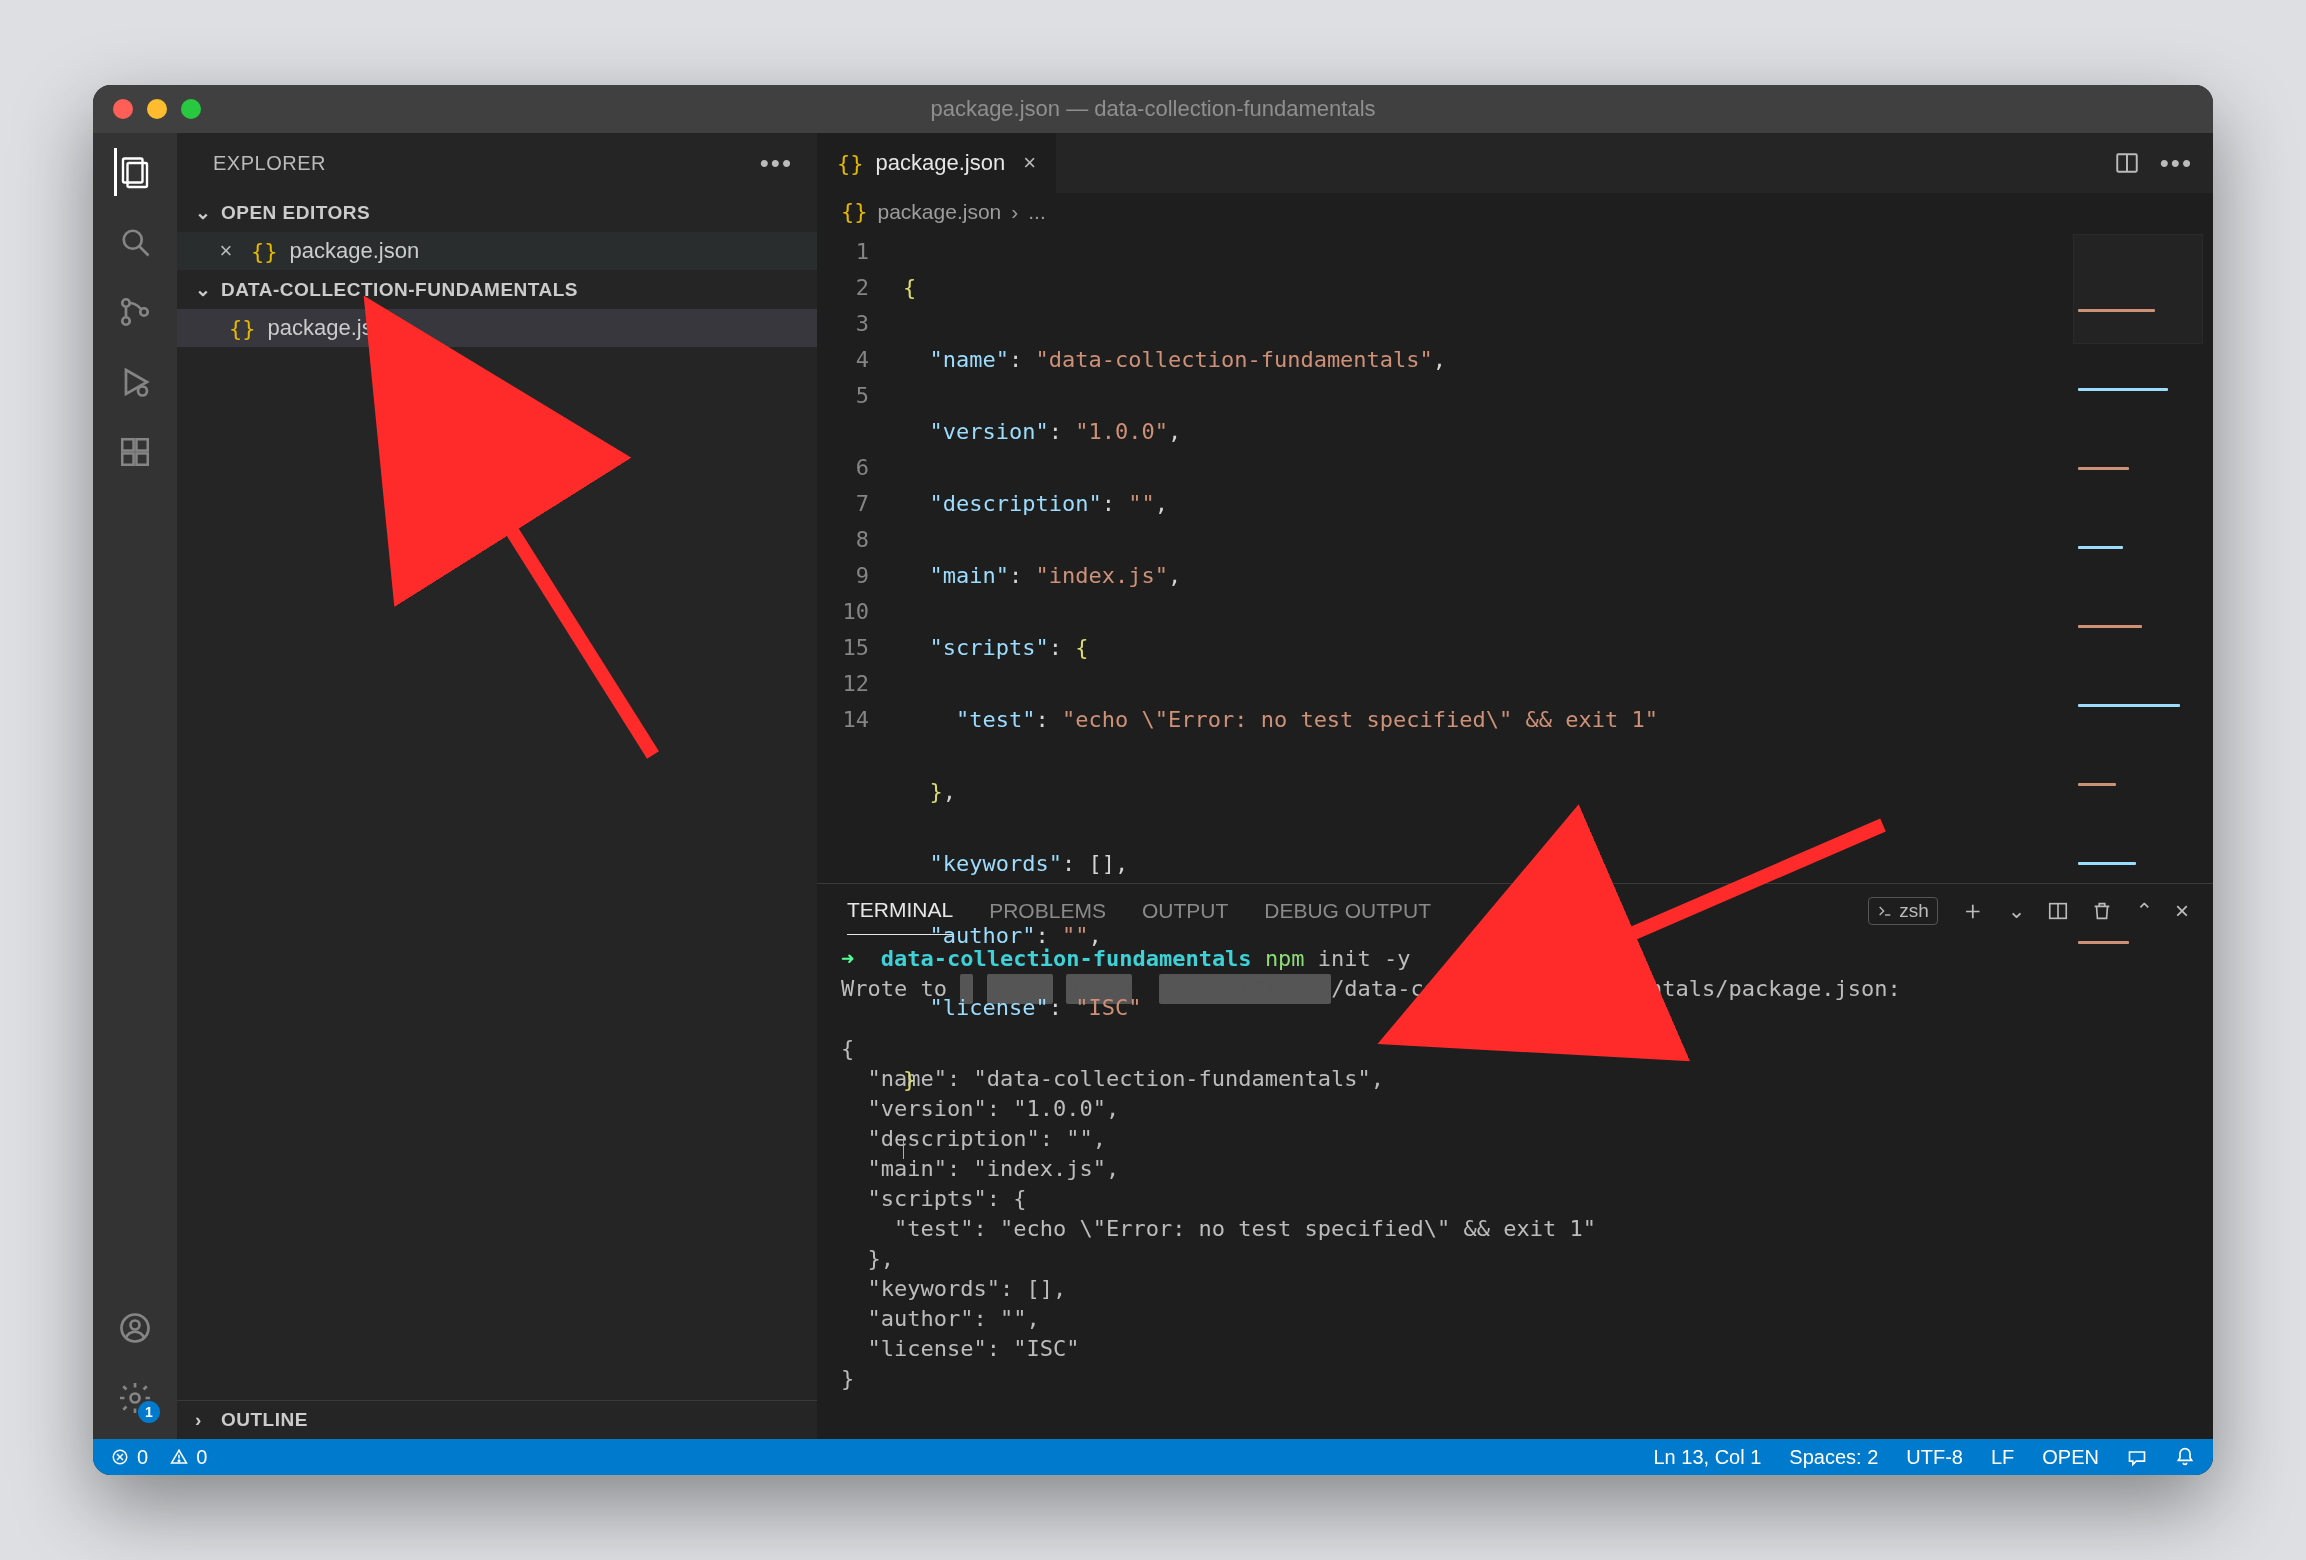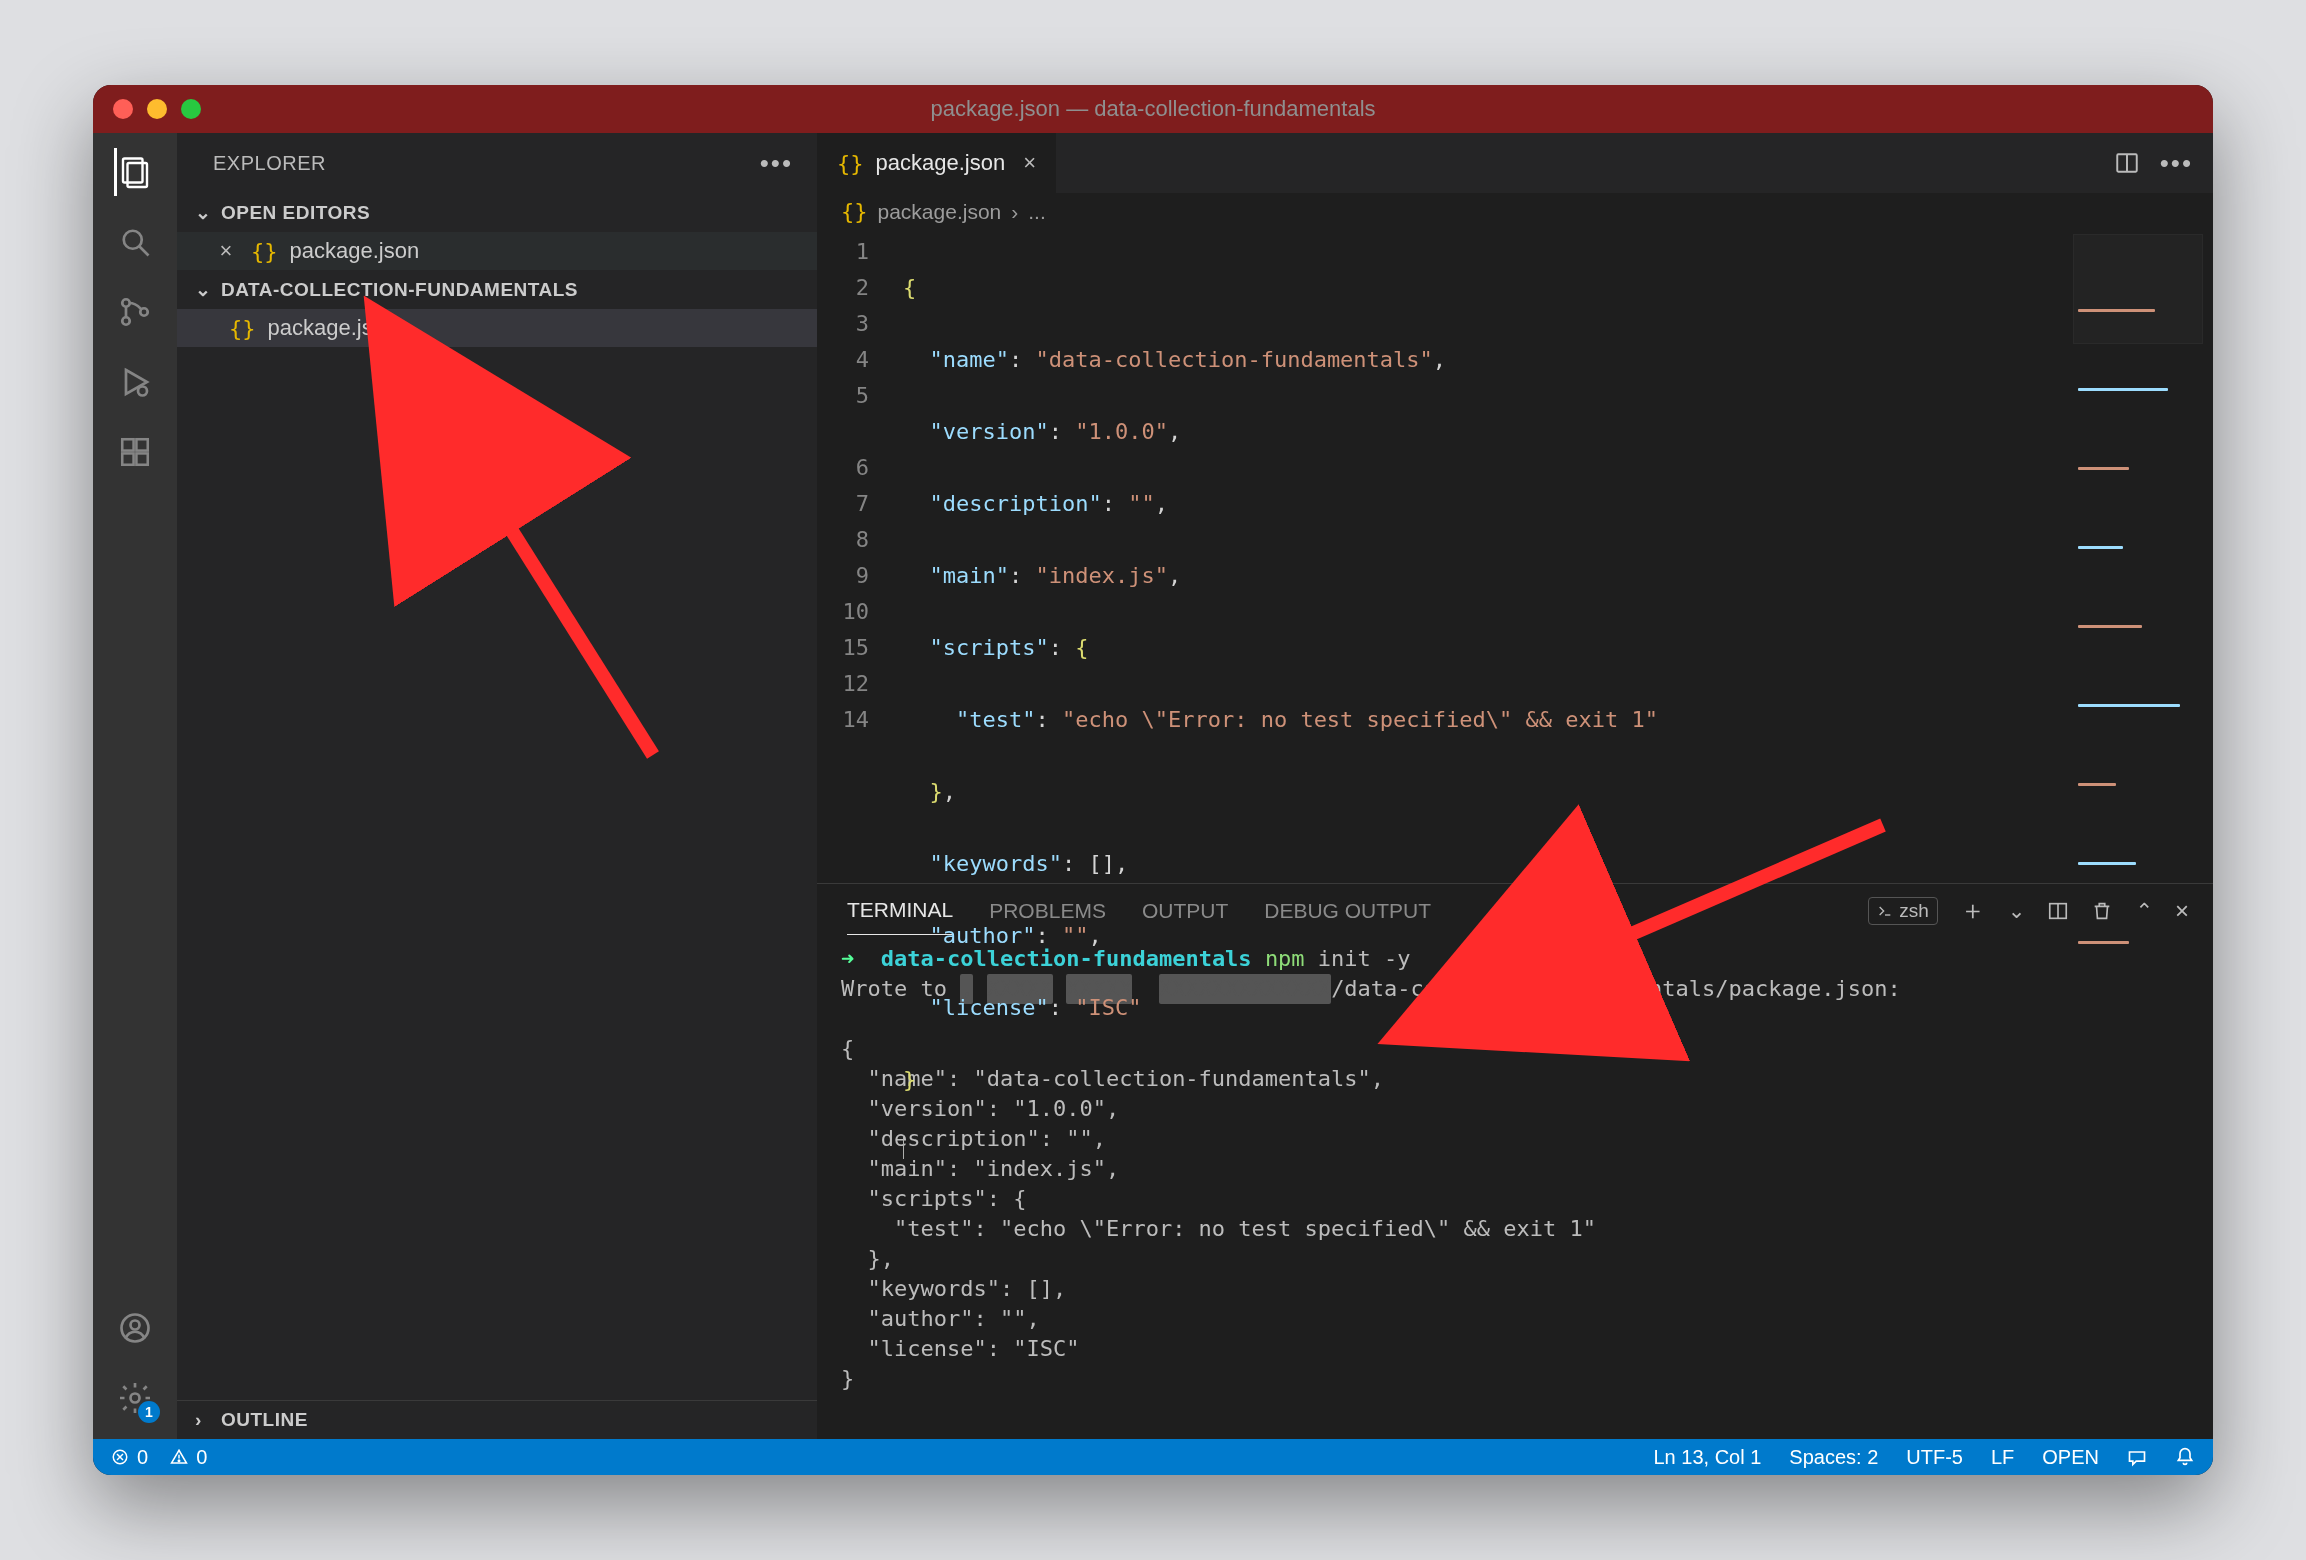--- a/index.html
+++ b/index.html
@@ -18,21 +18,21 @@
     background: #1e1e1e;
     border-radius: 18px;
     overflow: hidden;
     box-shadow: 0 30px 80px rgba(0,0,0,0.4);
     display: flex;
     flex-direction: column;
     position: relative;
   }
   .titlebar {
     height: 48px;
-    background: #7f1d1d;
+    background: #404040;
     display: flex;
     align-items: center;
     padding: 0 20px;
     position: relative;
   }
   .traffic { display: flex; gap: 14px; }
   .dot { width: 20px; height: 20px; border-radius: 50%; }
   .dot.red { background: #ff5f57; }
   .dot.yellow { background: #febc2e; }
   .dot.green { background: #28c840; }
@@ -448,21 +448,21 @@
       <svg width="18" height="18" viewBox="0 0 24 24" fill="none" stroke="currentColor" stroke-width="2">
           <path d="M12 3 L22 20 H2 Z"></path>
           <line x1="12" y1="9" x2="12" y2="14"></line>
           <circle cx="12" cy="17" r="1" fill="currentColor"></circle>
         </svg>
       <span>0</span>
     </span>
     <div class="right">
       <span class="st-item">Ln 13, Col 1</span>
       <span class="st-item">Spaces: 2</span>
-      <span class="st-item">UTF-5</span>
+      <span class="st-item">UTF-8</span>
       <span class="st-item">LF</span>
       <span class="st-item">OPEN</span>
       <span class="st-item">
         <svg width="20" height="20" viewBox="0 0 24 24" fill="none" stroke="currentColor" stroke-width="2">
             <path d="M21 6H3v11h4v4l4-4h10z"></path>
           </svg>
       </span>
       <span class="st-item">
         <svg width="20" height="20" viewBox="0 0 24 24" fill="none" stroke="currentColor" stroke-width="2">
             <path d="M6 8a6 6 0 1 1 12 0v5l2 3H4l2-3V8z"></path>

